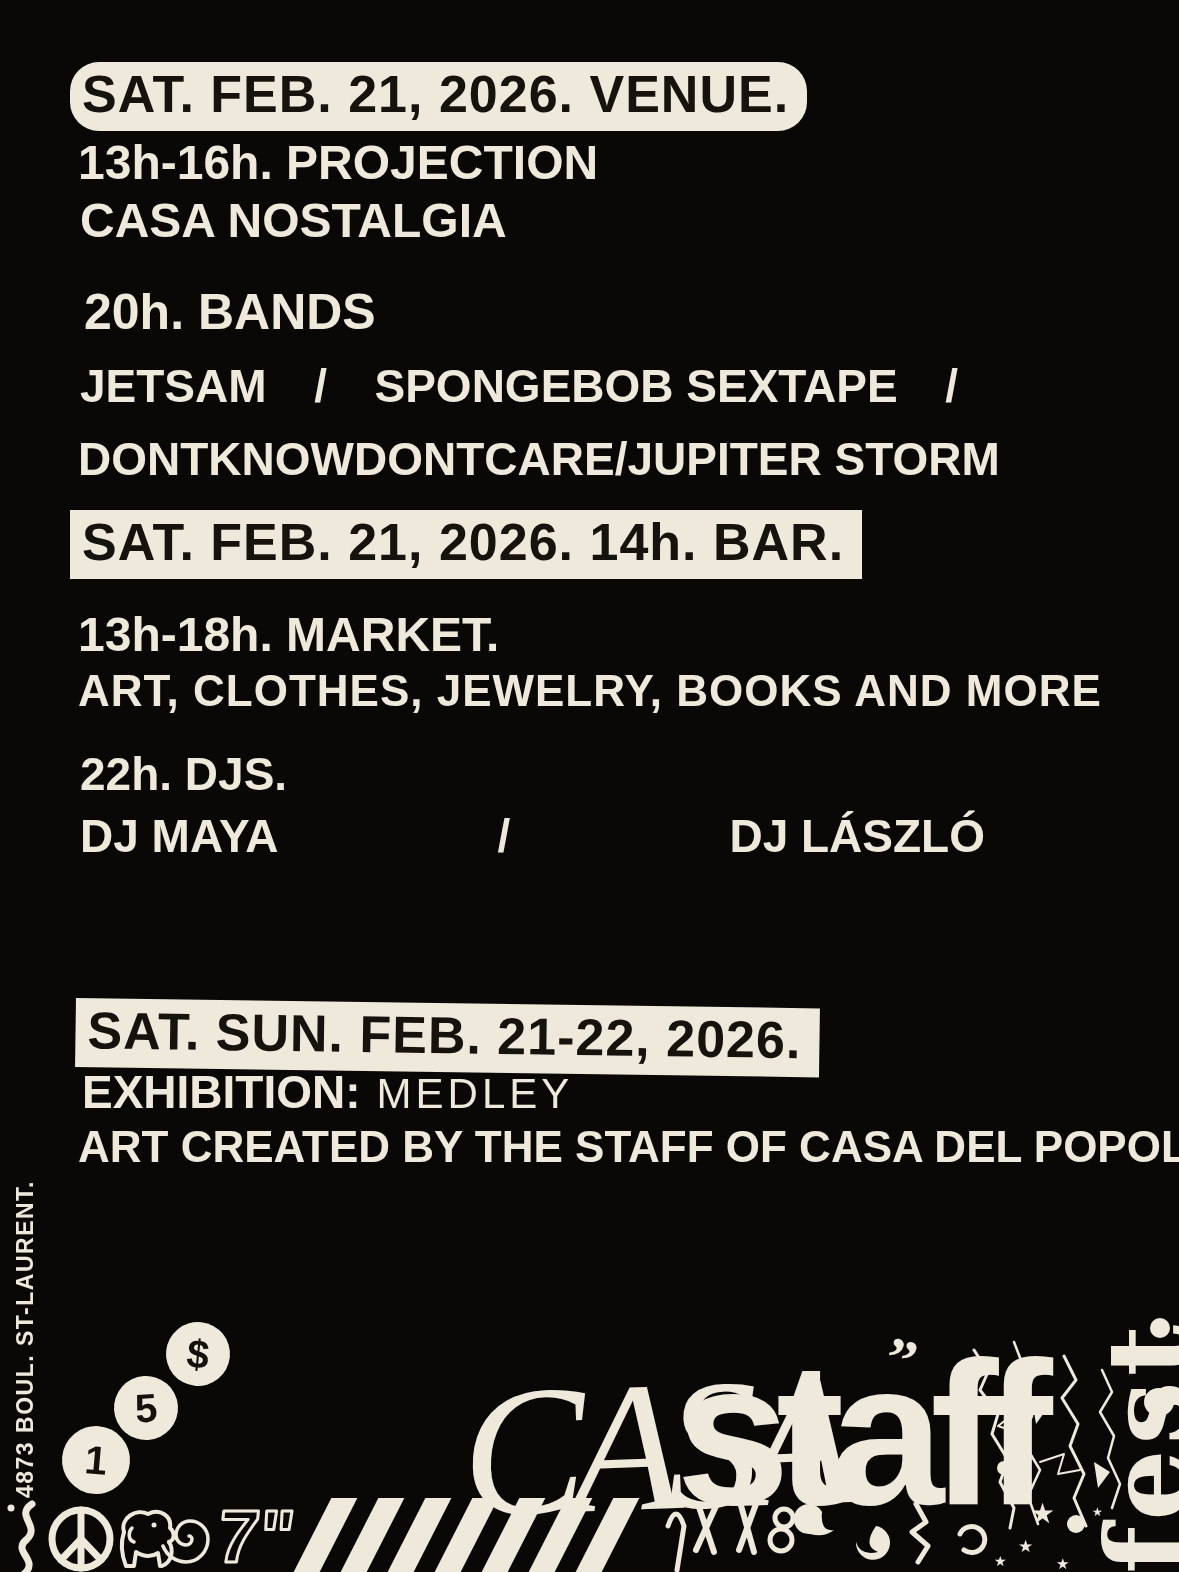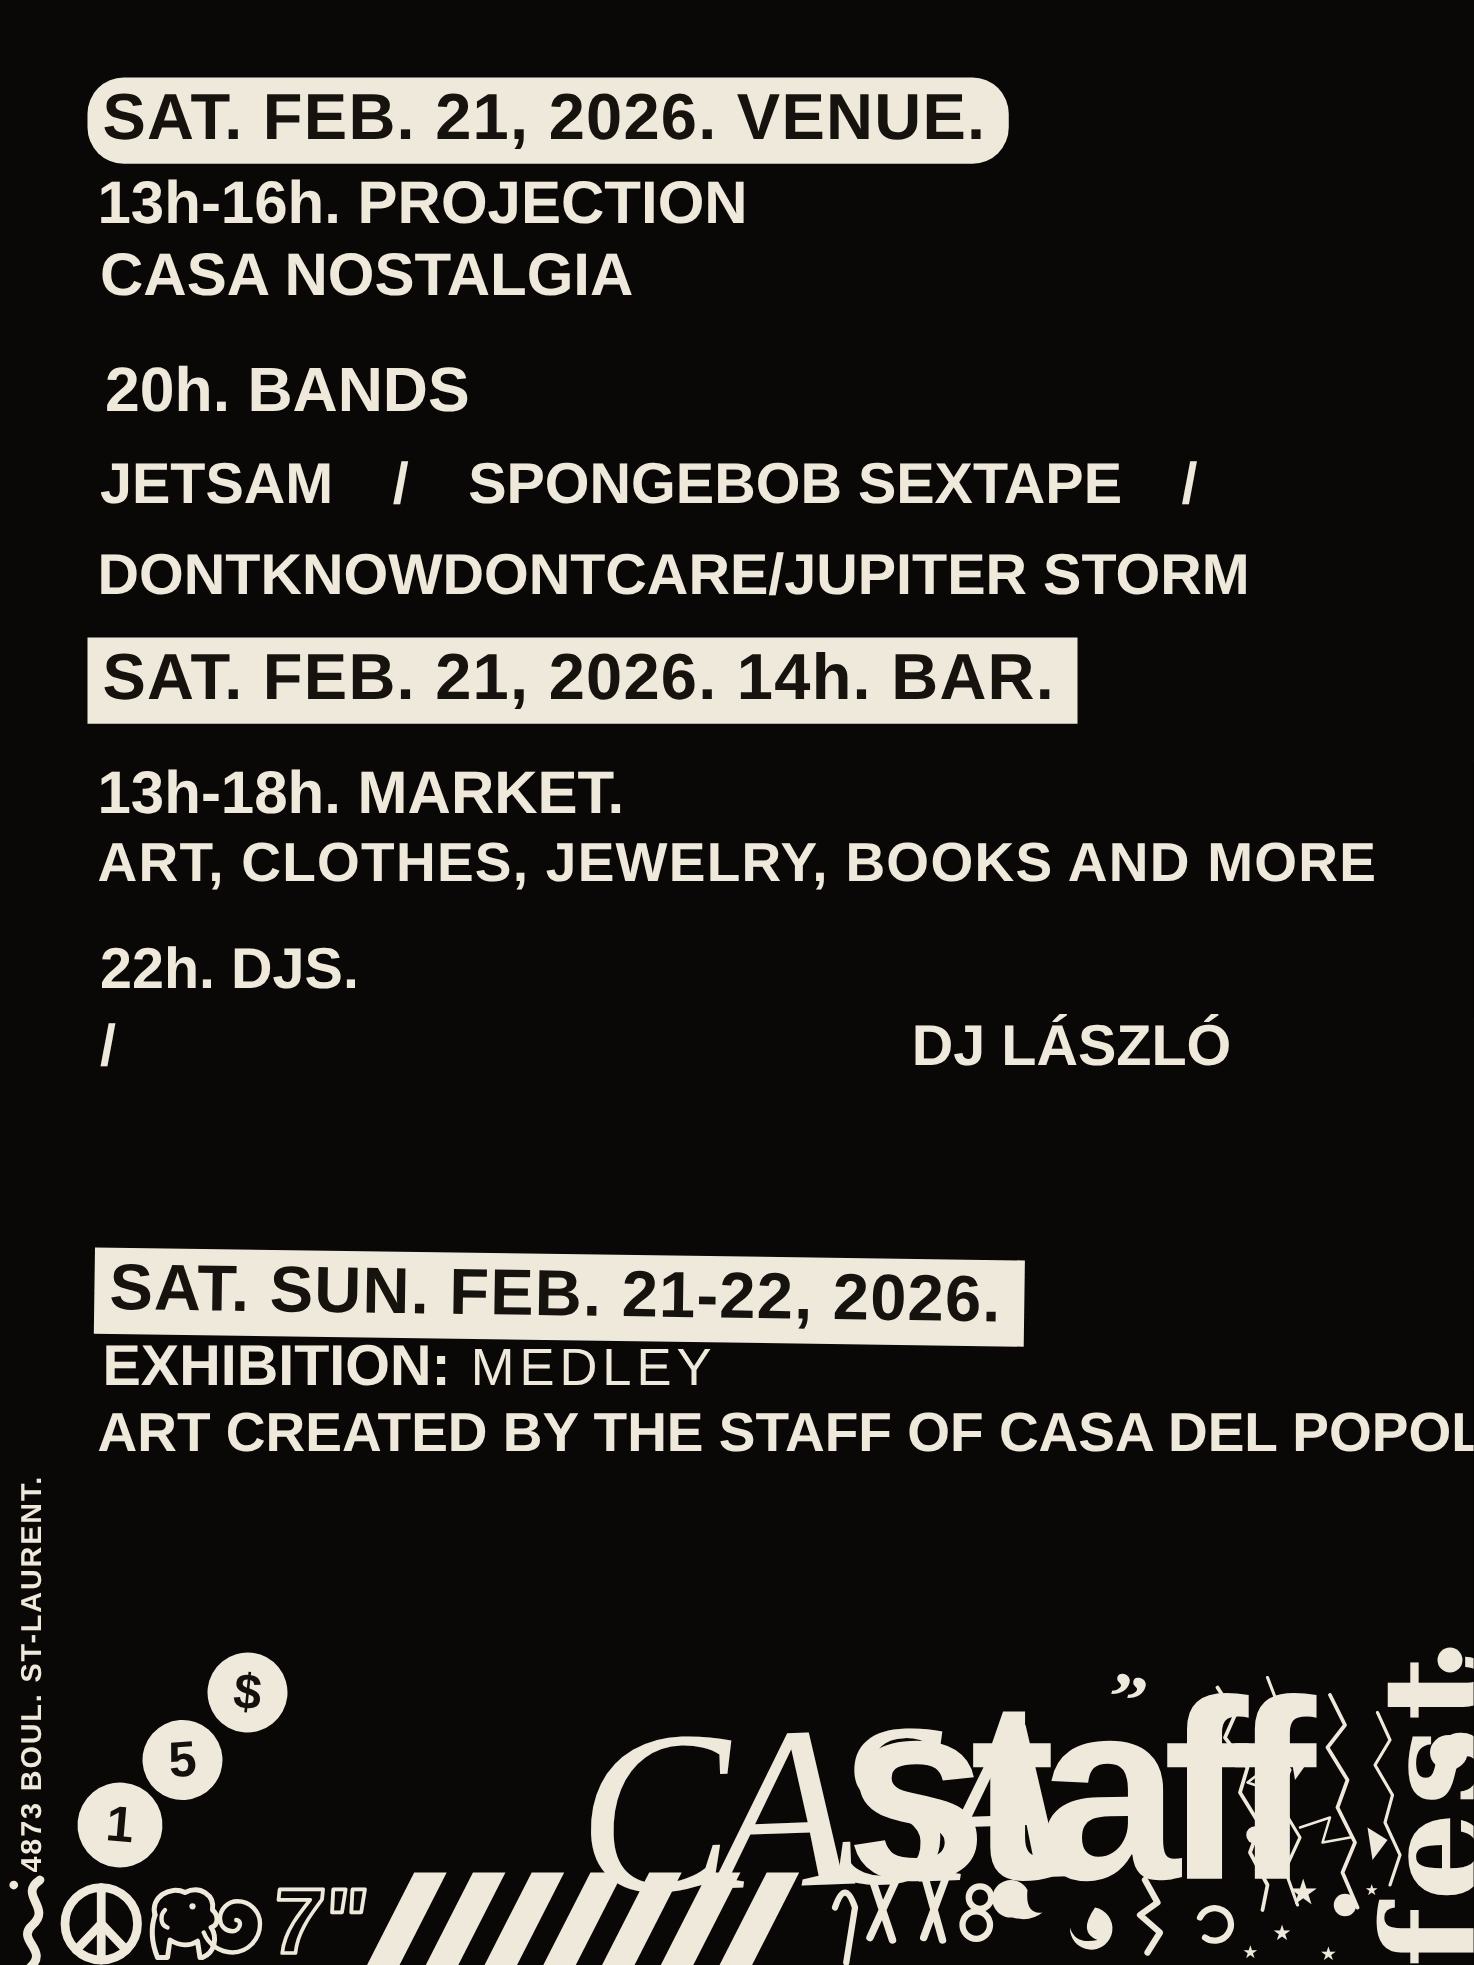--- a/index.html
+++ b/index.html
@@ -77,20 +77,21 @@
     <span>/</span>
     <span>JUPITER STORM</span>
   </div>
 
   <div class="hl" style="left:70px;top:510px;">SAT. FEB. 21, 2026. 14h. BAR.</div>
   <div class="line fs48" style="left:78px;top:610px;">13h-18h. MARKET.</div>
   <div class="line fs44" style="left:78px;top:668px;letter-spacing:1px;">ART, CLOTHES, JEWELRY, BOOKS AND MORE</div>
 
   <div class="line fs46" style="left:80px;top:750px;">22h. DJS.</div>
   <div class="row" style="left:80px;top:812px;width:905px;">
+    <span>DJ MAYA</span>
     <span>/</span>
     <span>DJ LÁSZLÓ</span>
   </div>
 
   <div class="hl" style="left:76px;top:998px;transform:rotate(0.8deg);transform-origin:left top;">SAT. SUN. FEB. 21-22, 2026.</div>
   <div class="line fs46" style="left:82px;top:1068px;">
     <span>EXHIBITION:</span><span class="medley">MEDLEY</span>
   </div>
   <div class="line fs44" style="left:78px;top:1124px;">ART CREATED BY THE STAFF OF CASA DEL POPOLO</div>
 

